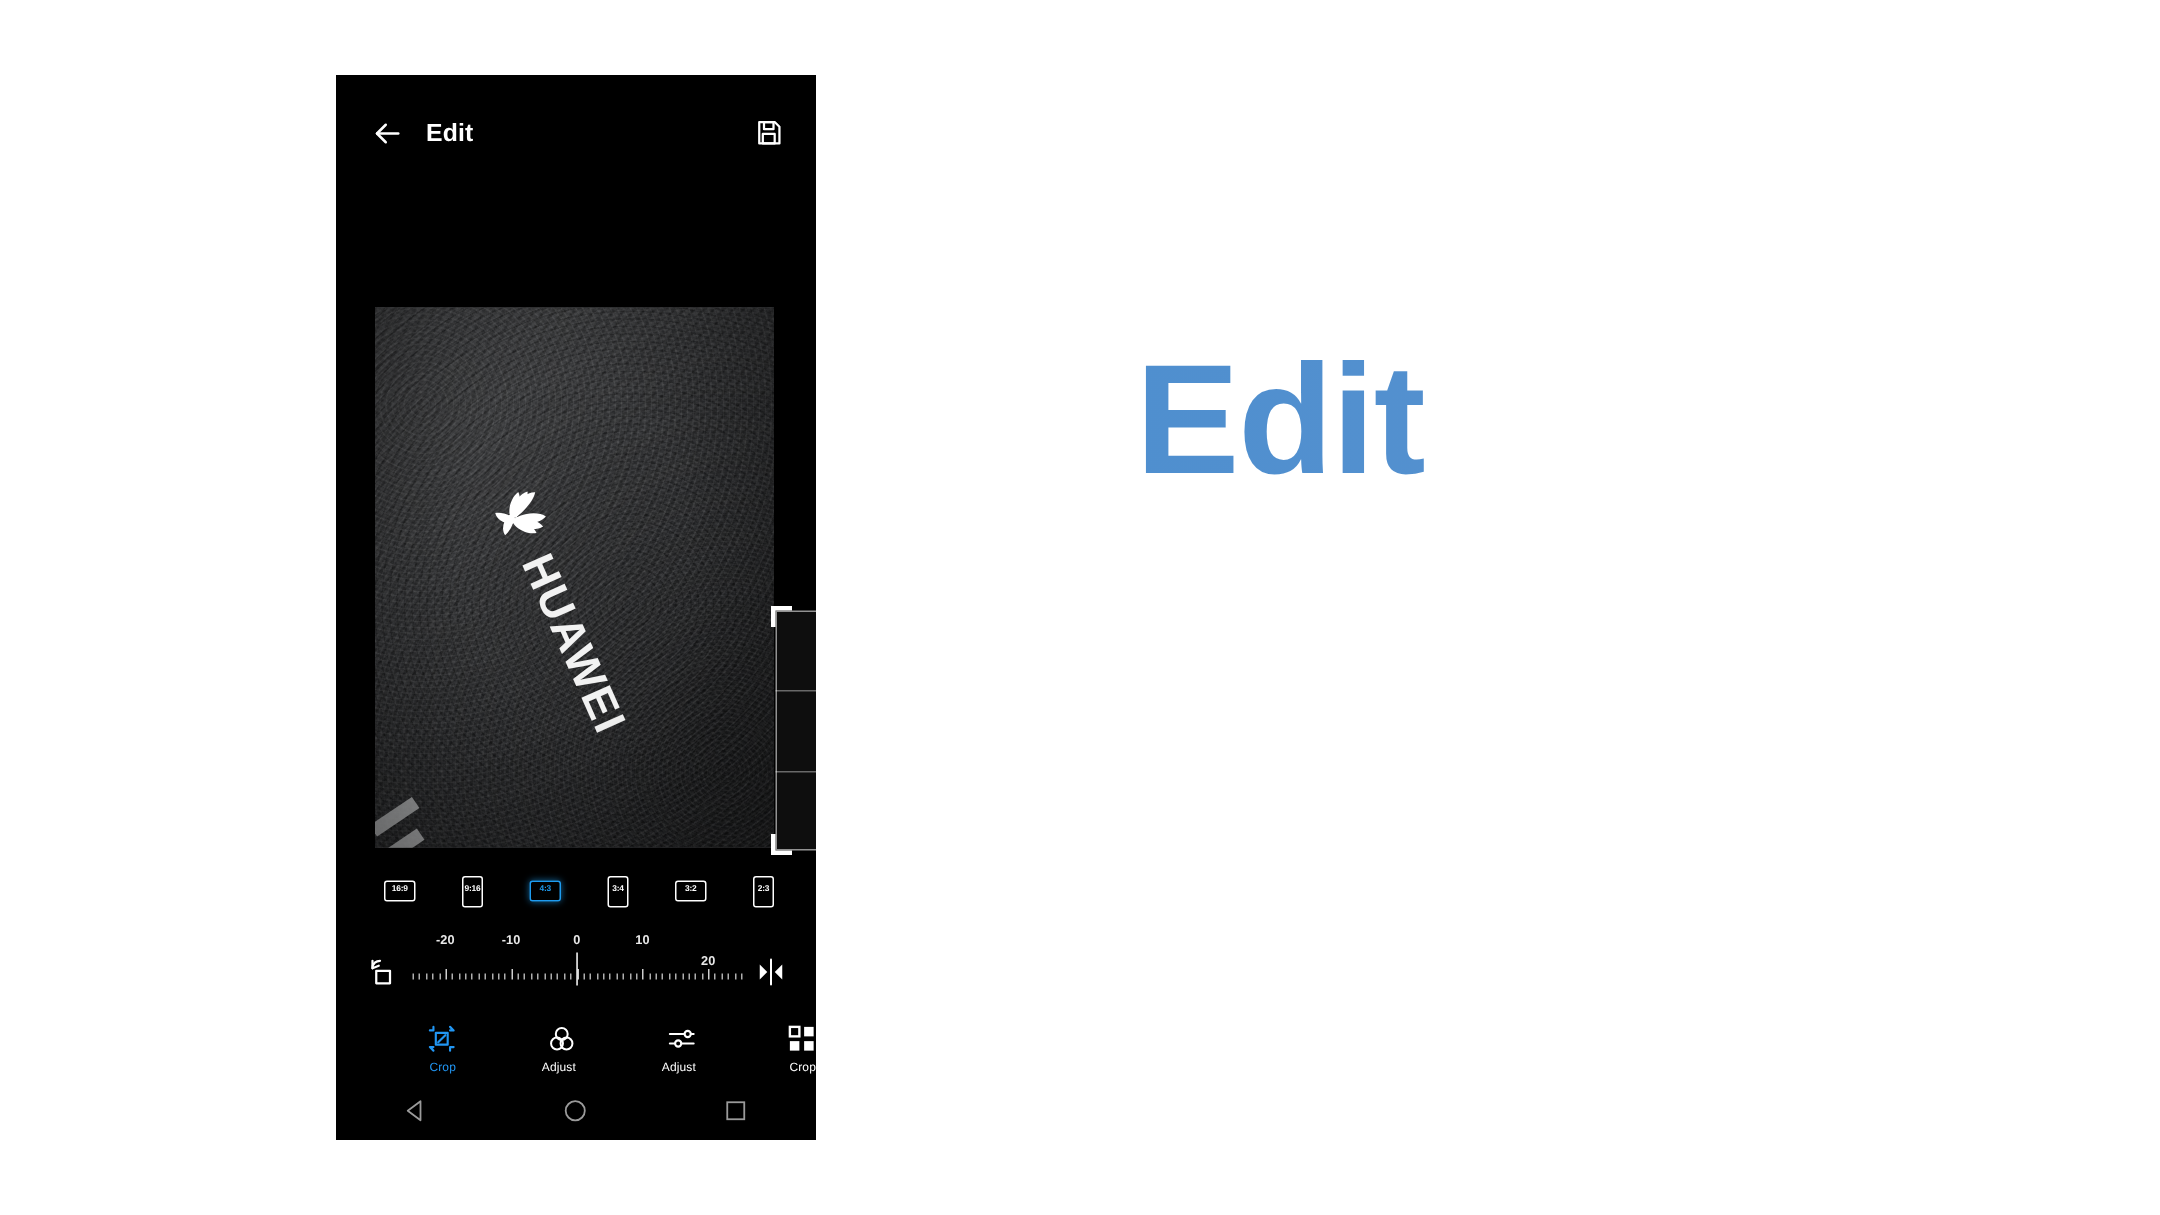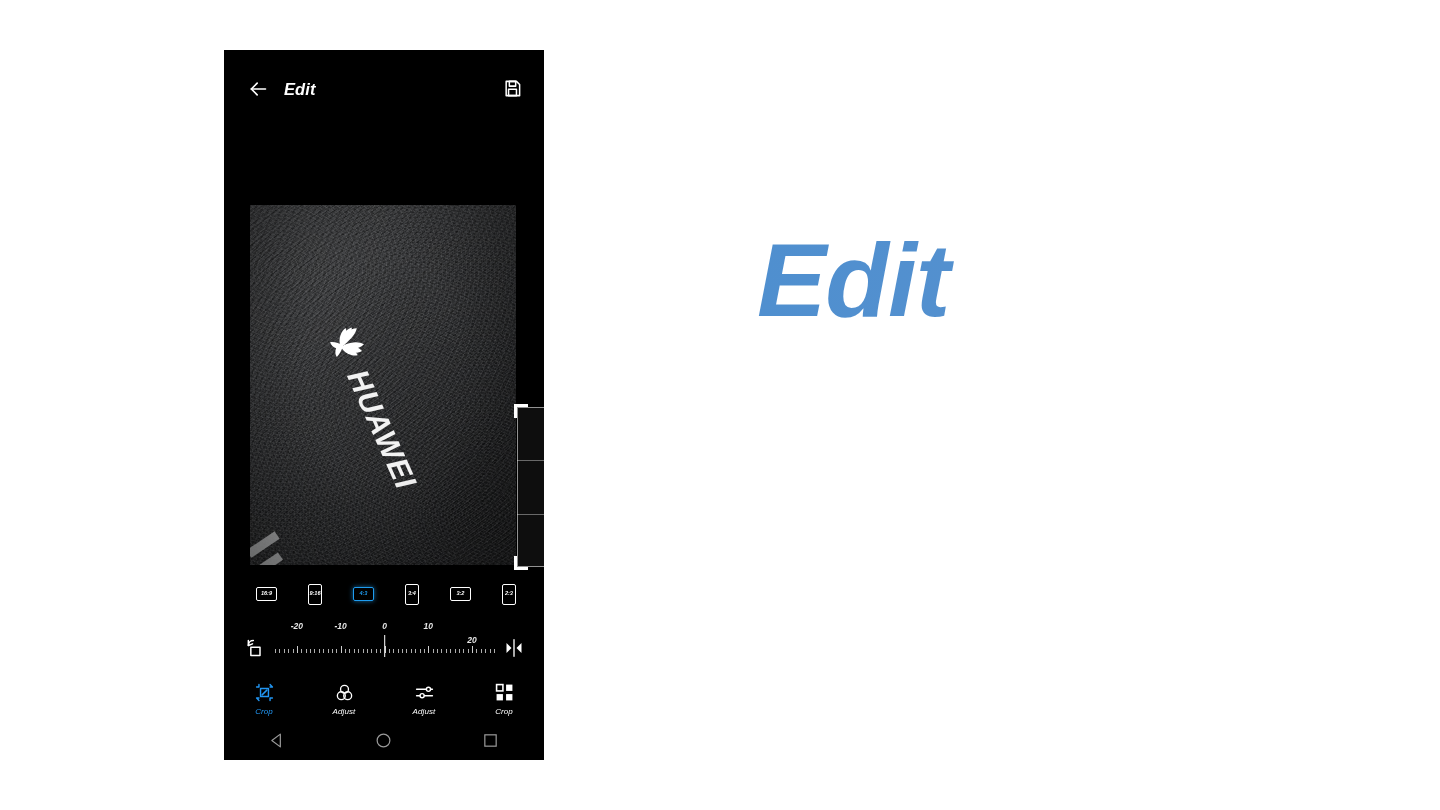--- a/index.html
+++ b/index.html
@@ -10,21 +10,20 @@
     background: #ffffff;
     font-family: "Liberation Sans", sans-serif;
     overflow: hidden;
   }
 
   #stage {
     position: relative;
     width: 1440px;
     height: 784px;
     background: #ffffff;
-    font-style: italic;
   }
 
   
   #phone {
     position: absolute;
     left: 224px;
     top: 50px;
     width: 320px;
     height: 710px;
     background: #000000;
@@ -258,21 +257,21 @@
     position: absolute;
     left: 0; top: 620px;
     width: 320px; height: 58px;
     display: flex;
     align-items: center;
   }
   .tool-tab {
     flex: 1 1 0;
     display: flex;
     flex-direction: column;
-    align-items: center;
+    align-items: flex-end;
     gap: 5px;
     cursor: pointer;
   }
   .tool-ico { width: 19px; height: 19px; display: block; }
   .tool-label {
     color: #ffffff;
     font-size: 8px;
     letter-spacing: .1px;
   }
   .tool-tab.active .tool-label { color: #2196f3; }

